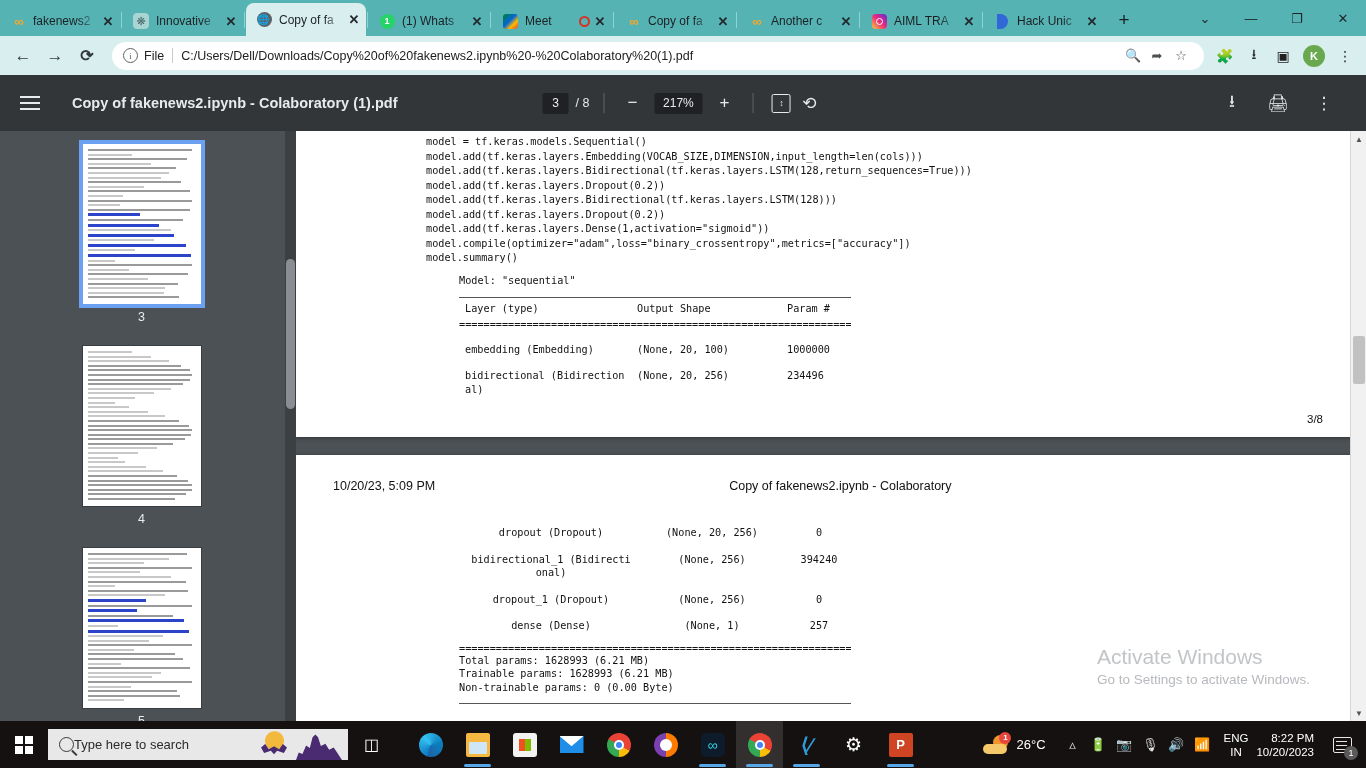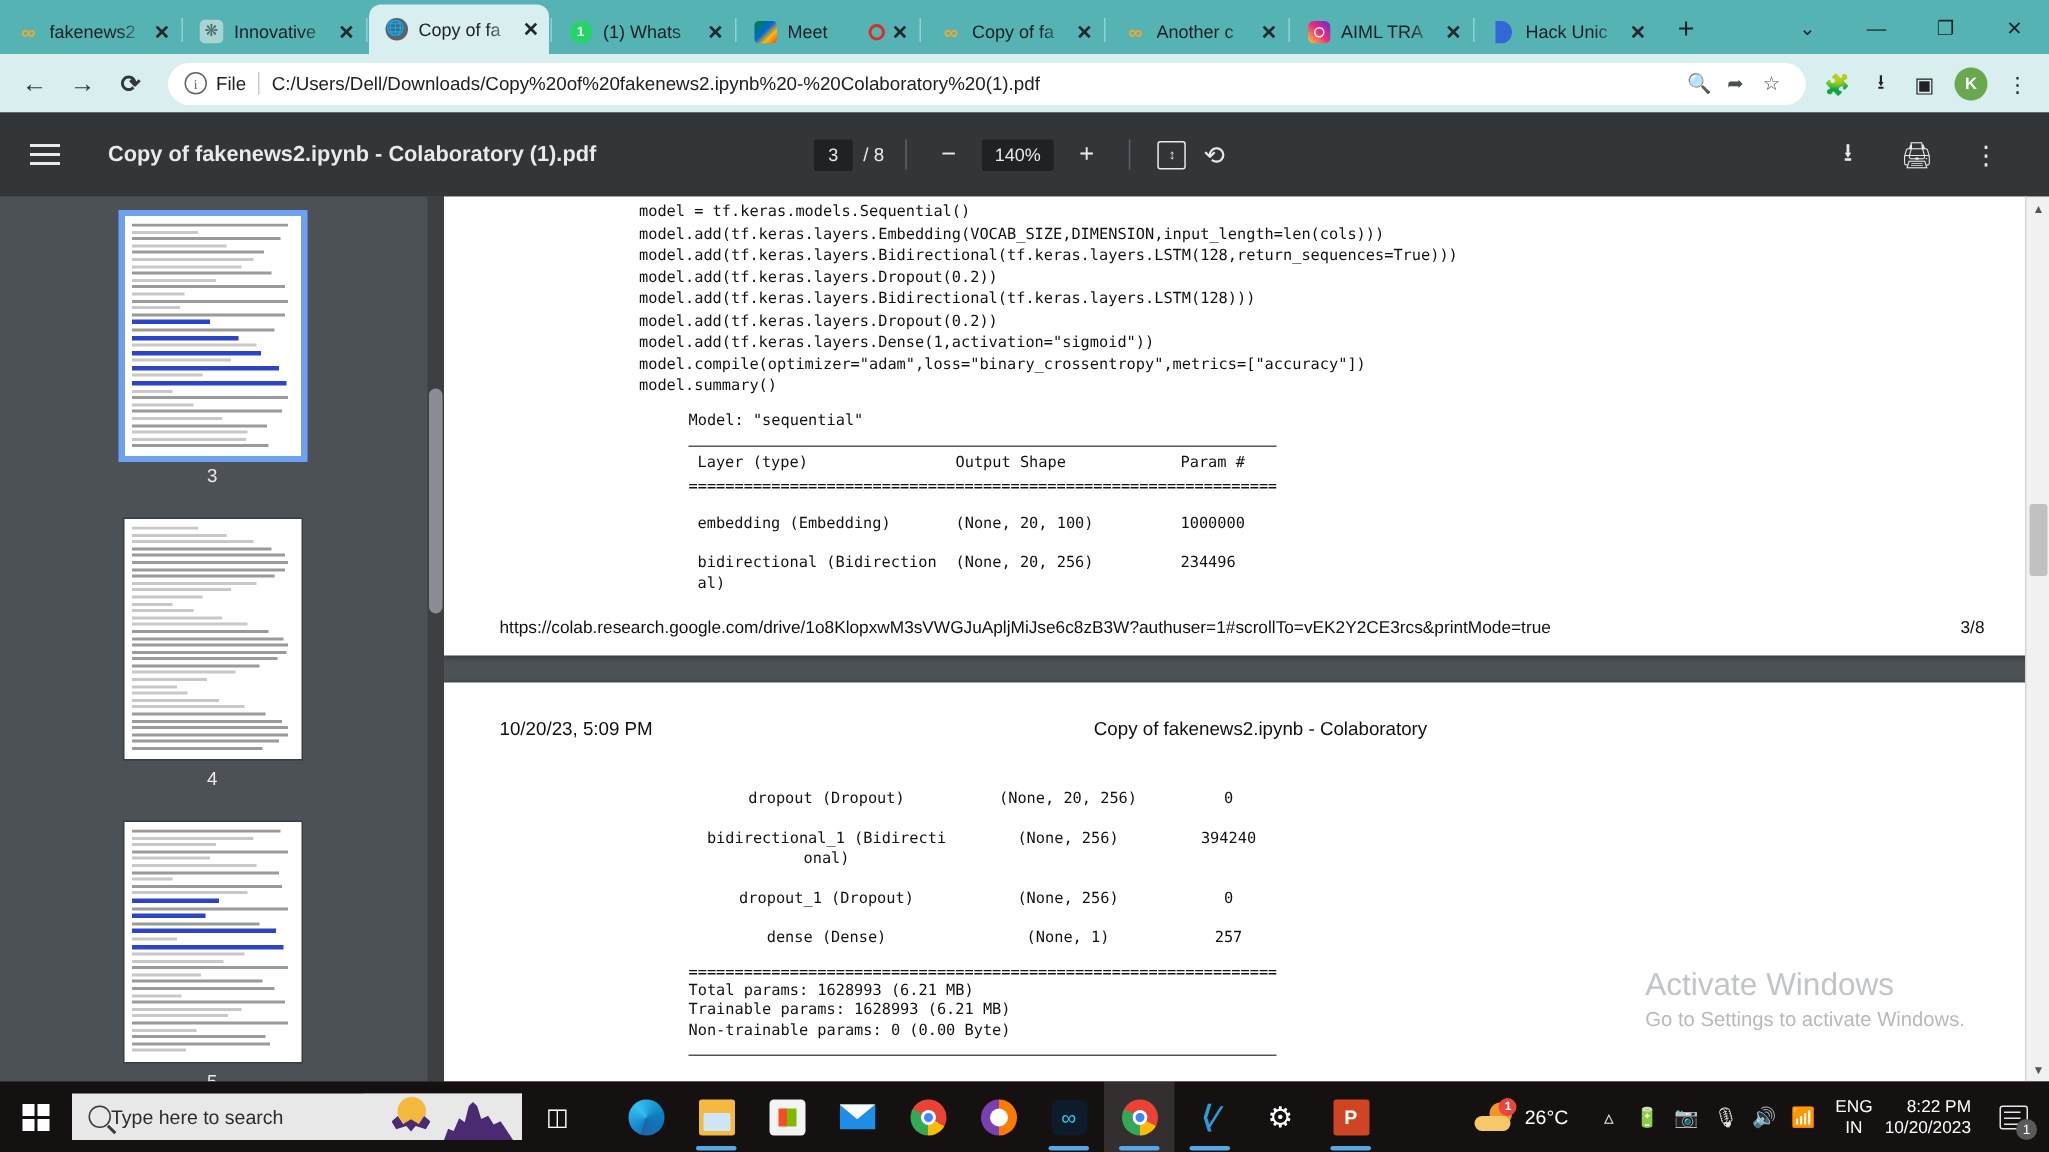--- a/index.html
+++ b/index.html
@@ -466,21 +466,21 @@
     <div class="pdf-title">Copy of fakenews2.ipynb - Colaboratory (1).pdf</div>
 
     <div class="pdf-center">
       <input class="page-field" value="3" style="">
       <span class="page-total">
         <span>/</span>
         <span>8</span>
       </span>
       <span class="tb-div"></span>
       <span class="tb-icon">−</span>
-      <span class="zoom-field">140%</span>
+      <span class="zoom-field">217%</span>
       <span class="tb-icon">+</span>
       <span class="tb-div"></span>
       <span class="tb-icon">
           <span class="fit-box">↕</span>
         </span>
       <span class="tb-icon">⟲</span>
     </div>
 
     <div class="pdf-right">
       <span class="tb-icon">⭳</span>
@@ -638,21 +638,20 @@
           <span class="sc3">Param #</span>
         </div>
         <div class="eqline" style="margin-top:3px;">=================================================================</div>
         <div id="p3rows">
             <div class="srow" style="margin-top: 13px;"><span class="sc1">embedding (Embedding)</span><span class="sc2">(None, 20, 100)</span><span class="sc3">1000000</span></div>
             <div class="srow" style="margin-top: 13px;"><span class="sc1">bidirectional (Bidirection
 al)</span><span class="sc2">(None, 20, 256)</span><span class="sc3">234496</span></div>
           </div>
       </div>
 
-      <div class="footer-url">https://colab.research.google.com/drive/1o8KlopxwM3sVWGJuApljMiJse6c8zB3W?authuser=1#scrollTo=vEK2Y2CE3rcs&amp;printMode=true</div>
       <div class="footer-pg">3/8</div>
     </div>
 
     <div class="page page-4">
       <div class="pg-head">
         <span class="ph-date">10/20/23, 5:09 PM</span>
         <span class="ph-title">Copy of fakenews2.ipynb - Colaboratory</span>
       </div>
 
       <div class="sumtable" style="top:58px;text-align:center;">

